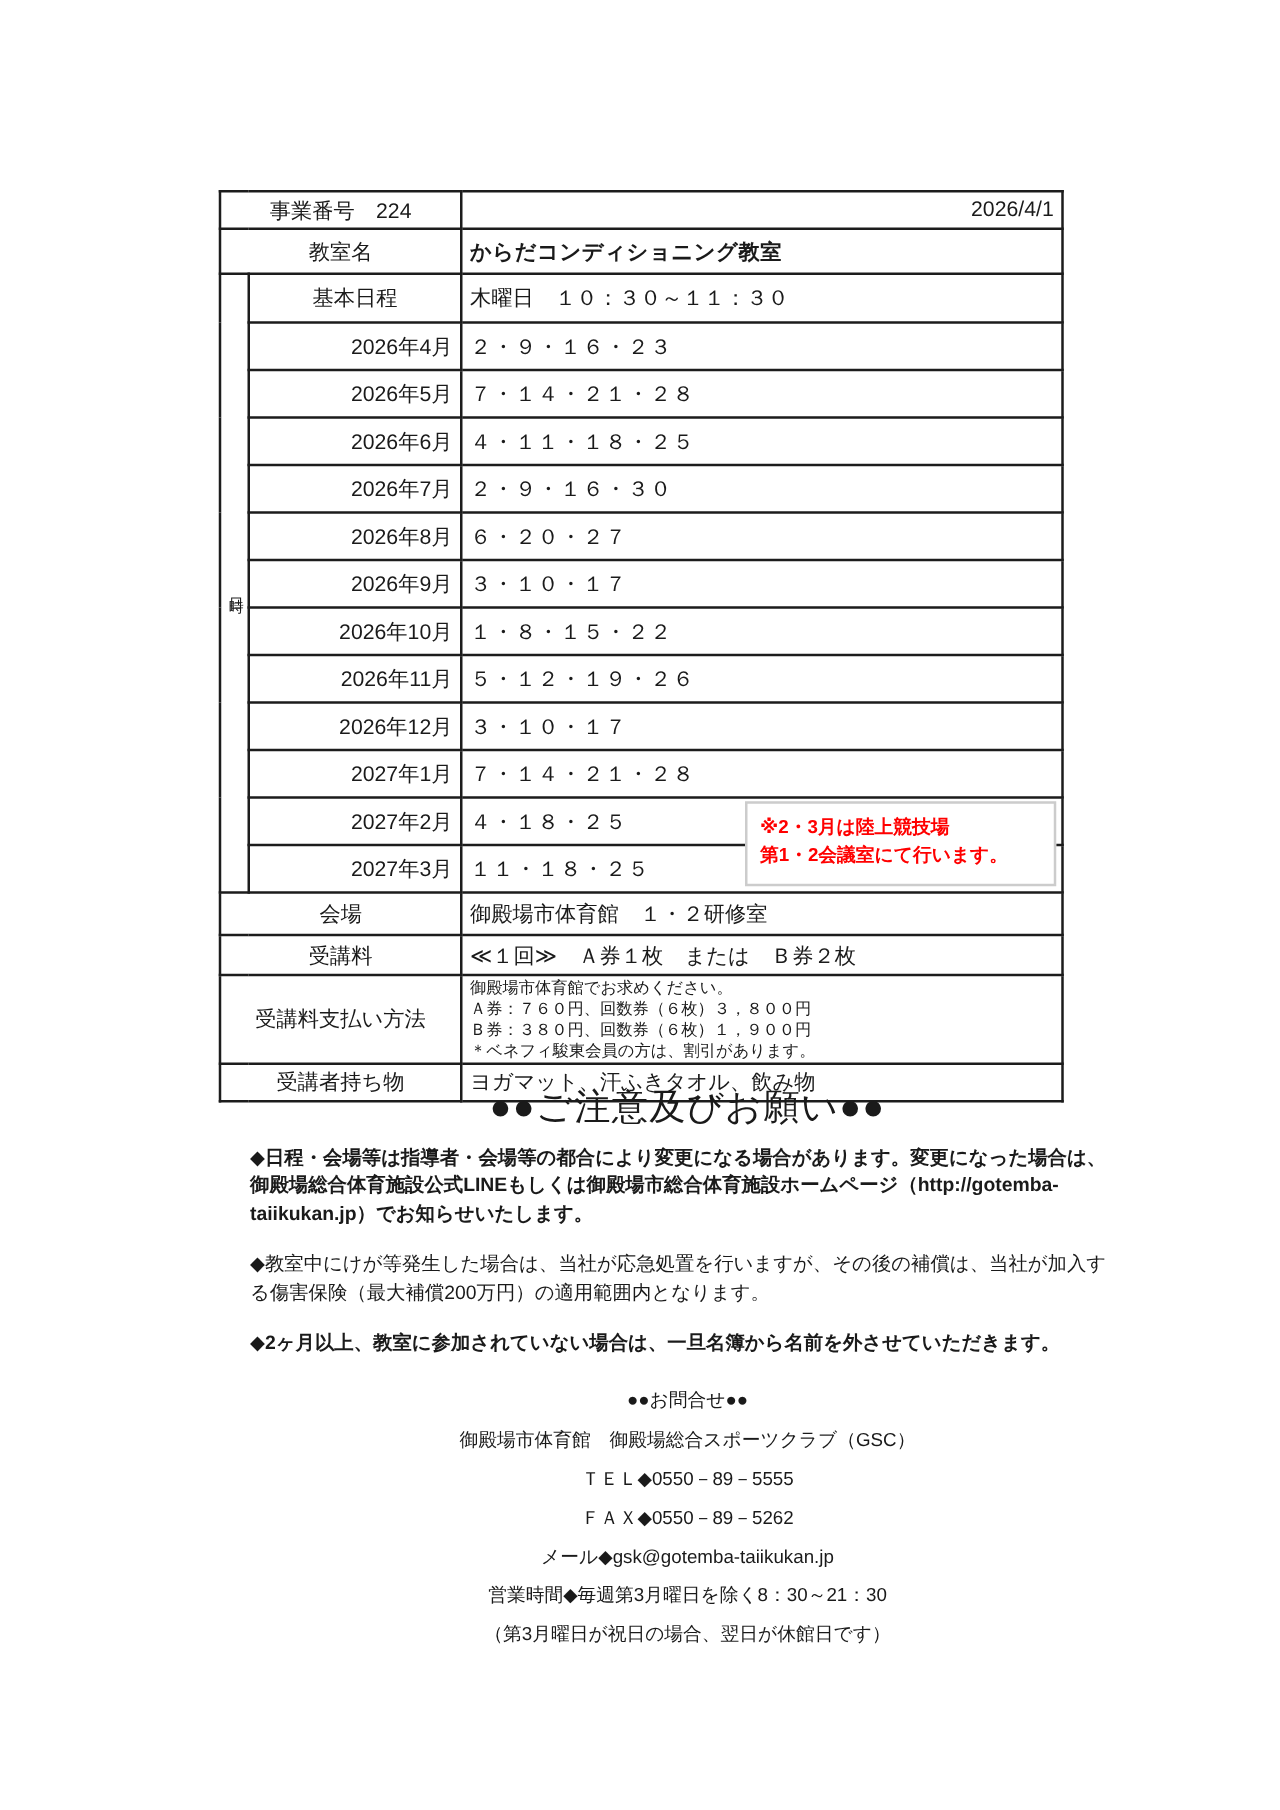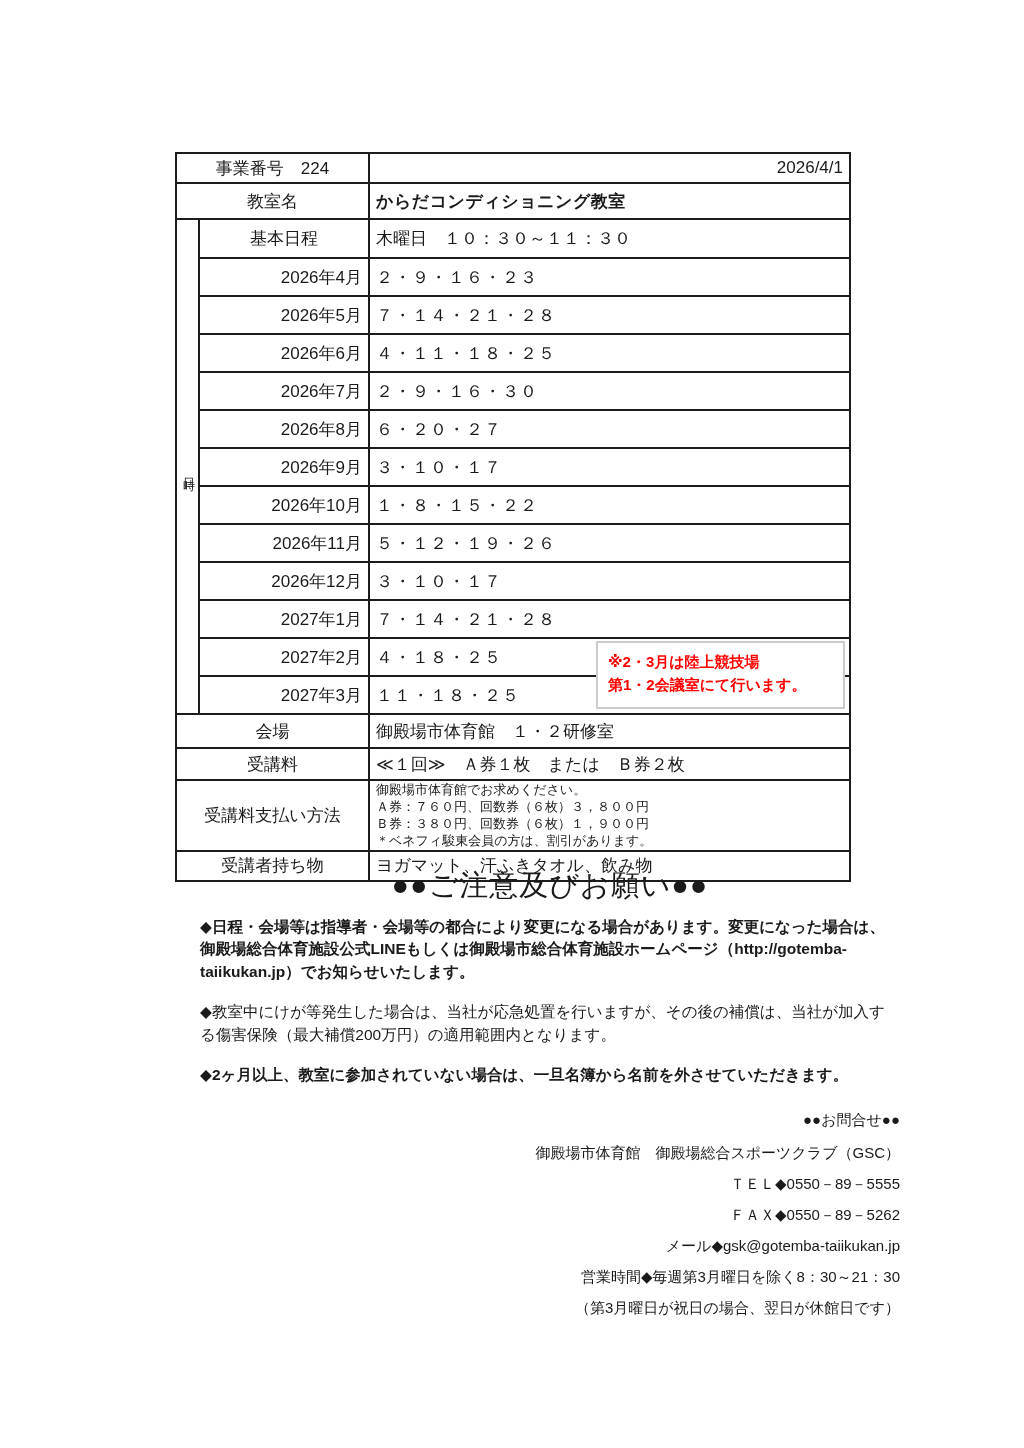--- a/index.html
+++ b/index.html
@@ -84,21 +84,21 @@
   }
   .note{
     font-size:15.5px;
     line-height:1.45;
     margin:0 0 18px 0;
   }
   .note.bold{font-weight:bold;}
 
   .contact{
     margin-top:24px;
-    text-align:right;
+    text-align:center;
   }
   .contact-heading{
     font-size:15px;
     margin-bottom:14px;
   }
   .contact-line{
     font-size:15px;
     margin-bottom:13px;
     line-height:1.2;
   }

